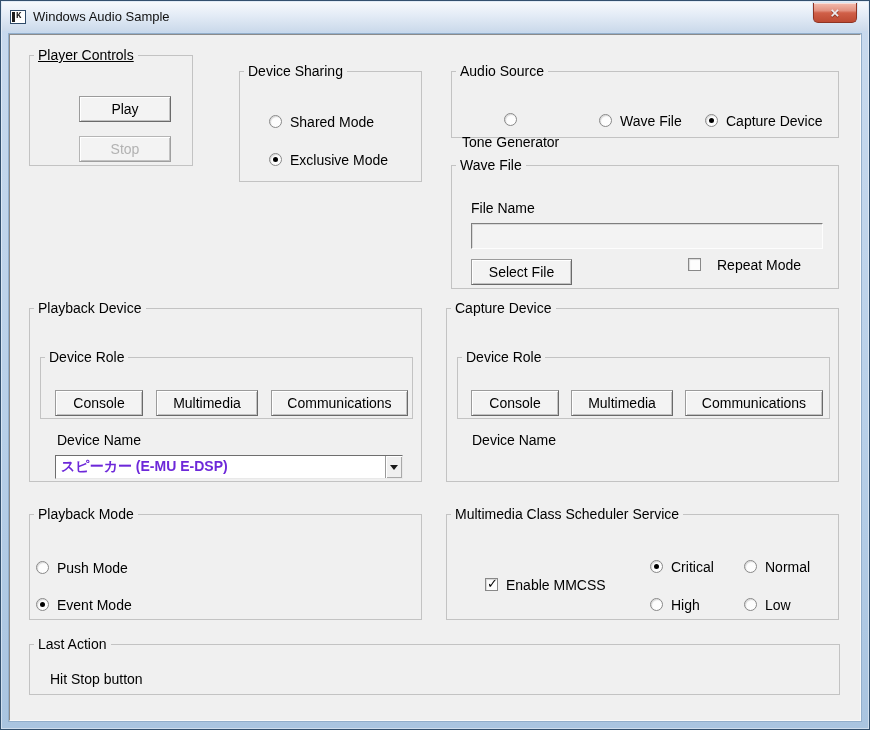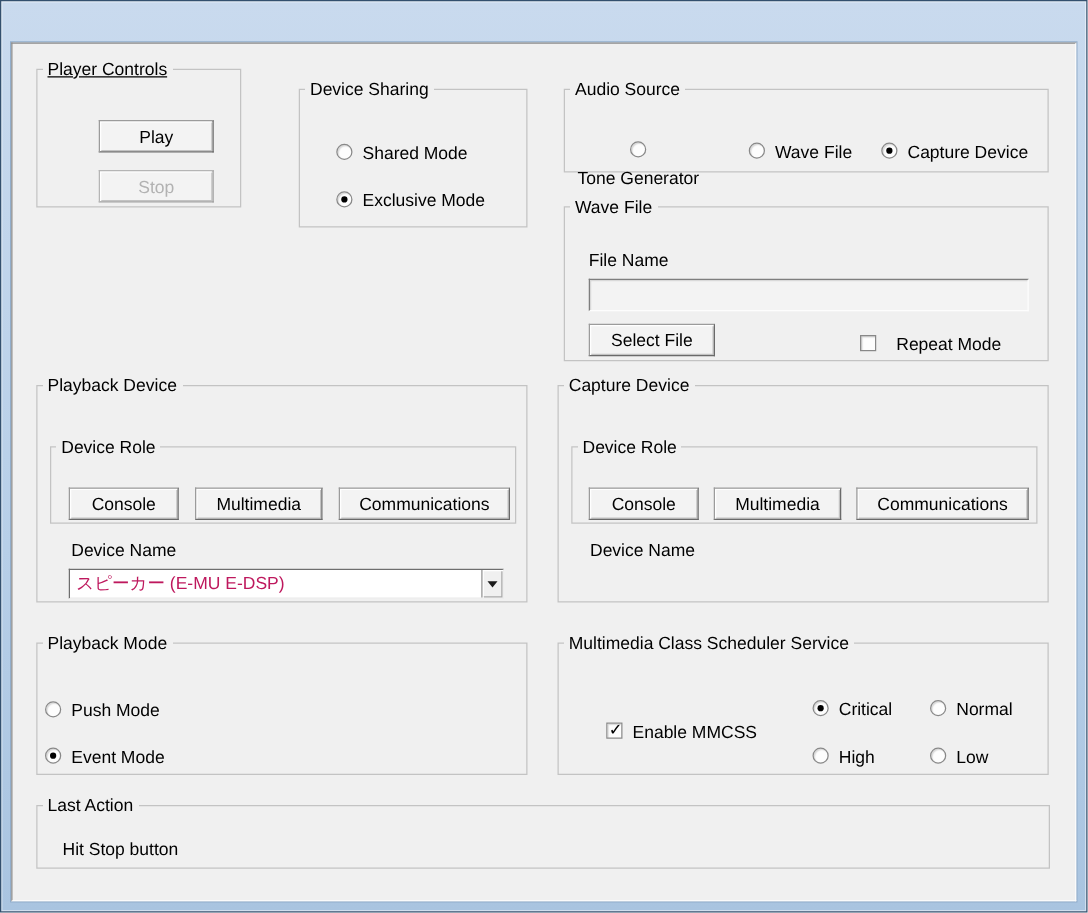--- a/index.html
+++ b/index.html
@@ -42,35 +42,42 @@
                 border-radius:50%; background:#000; }
   .radio.on .dot { display:block; }
   .check { width:13px; height:13px; background:#fdfdfd; flex:0 0 auto; position:relative;
            border:1px solid #888; box-shadow: inset 1px 1px 1px rgba(0,0,0,.15); }
   .check .mark { display:none; position:absolute; left:1px; top:-3px; font-size:13px; font-weight:bold; color:#000; }
   .check.on .mark { display:block; }
   .field { position:absolute; background:#f3f3f3; border:1px solid; border-color:#7e7e7e #fdfdfd #fdfdfd #7e7e7e;
            box-shadow: inset 1px 1px 0 #d9d9d9; font-size:14px; color:#000; padding:0 5px; outline:none; }
   .combo { position:absolute; height:24px; background:#ffffff; border:1px solid; cursor:pointer;
            border-color:#6e6e6e #e9e9e9 #e9e9e9 #6e6e6e; display:flex; align-items:center; }
-  .combo-text { flex:1; font-size:14px; color:#be185d; padding:0 5px; white-space:nowrap; overflow:hidden; }
+  .combo-text { flex:1; font-size:14px; color:#6d28d9; padding:0 5px; white-space:nowrap; overflow:hidden;font-weight:bold; }
   .combo-btn { width:17px; height:100%; background:#f0f0f0; border-left:1px solid #9a9a9a;
                box-shadow: inset 1px 1px 0 #fff, inset -1px -1px 0 #a9a9a9;
                display:flex; align-items:center; justify-content:center; }
   .arr { width:0; height:0; border:4px solid transparent; border-top:5px solid #1a1a1a; margin-top:5px; }
   .track { position:absolute; height:0; border-top:2px solid #979797; border-bottom:1px solid #fdfdfd; }
   .thumb { position:absolute; width:13px; height:25px; background:#f2f2f2; cursor:pointer;
            border:1px solid #9a9a9a; border-right-color:#6a6a6a; border-bottom-color:#6a6a6a;
            box-shadow: inset 1px 1px 0 #ffffff, 1px 1px 0 rgba(0,0,0,.15); }
   .slider-num { position:absolute; font-size:14px; color:#000; }
 </style>
 </head>
 <body>
 
 <div class="window">
+  <div class="titlebar">
+    <div class="app-icon"></div>
+    <span class="title">Windows Audio Sample</span>
+    <div class="close-btn">
+      <span class="close-x">×</span>
+    </div>
+  </div>
 
   <div class="client">
 
     <fieldset class="g" style="left:19px; top:13px; width:164px; height:118px;text-decoration:underline;">
       <legend>Player Controls</legend>
       <div class="btn" style="left:49px; top:33px; width:92px; height:26px;">Play</div>
       <div class="btn disabled" style="left:49px; top:73px; width:92px; height:26px;">Stop</div>
     </fieldset>
 
     <fieldset class="g" style="left:229px; top:29px; width:183px; height:118px;">
@@ -104,21 +111,21 @@
         <span class="lbl">Capture Device</span>
       </label>
     </fieldset>
 
 
     <fieldset class="g" style="left:441px; top:123px; width:388px; height:131px;">
       <legend>Wave File</legend>
       <span class="static" style="position:absolute; left:19px; top:27px;">File Name</span>
       <input class="field" style="left: 19px; top: 50px; width: 352px; height: 26px;" value="">
       <div class="btn" style="left:19px; top:86px; width:101px; height:26px;">Select File</div>
-      <label class="row" style="left:236px; top:94px;gap:16px;">
+      <label class="row" style="left:236px; top:84px;gap:16px;">
         <span class="check"></span>
         <span class="lbl">Repeat Mode</span>
       </label>
     </fieldset>
 
     <fieldset class="g" style="left:19px; top:266px; width:393px; height:181px;">
       <legend>Playback Device</legend>
       <fieldset class="g" style="left:10px; top:34px; width:373px; height:69px;">
         <legend>Device Role</legend>
         <div class="btn" style="left:14px; top:25px; width:88px; height:26px;">Console</div>

